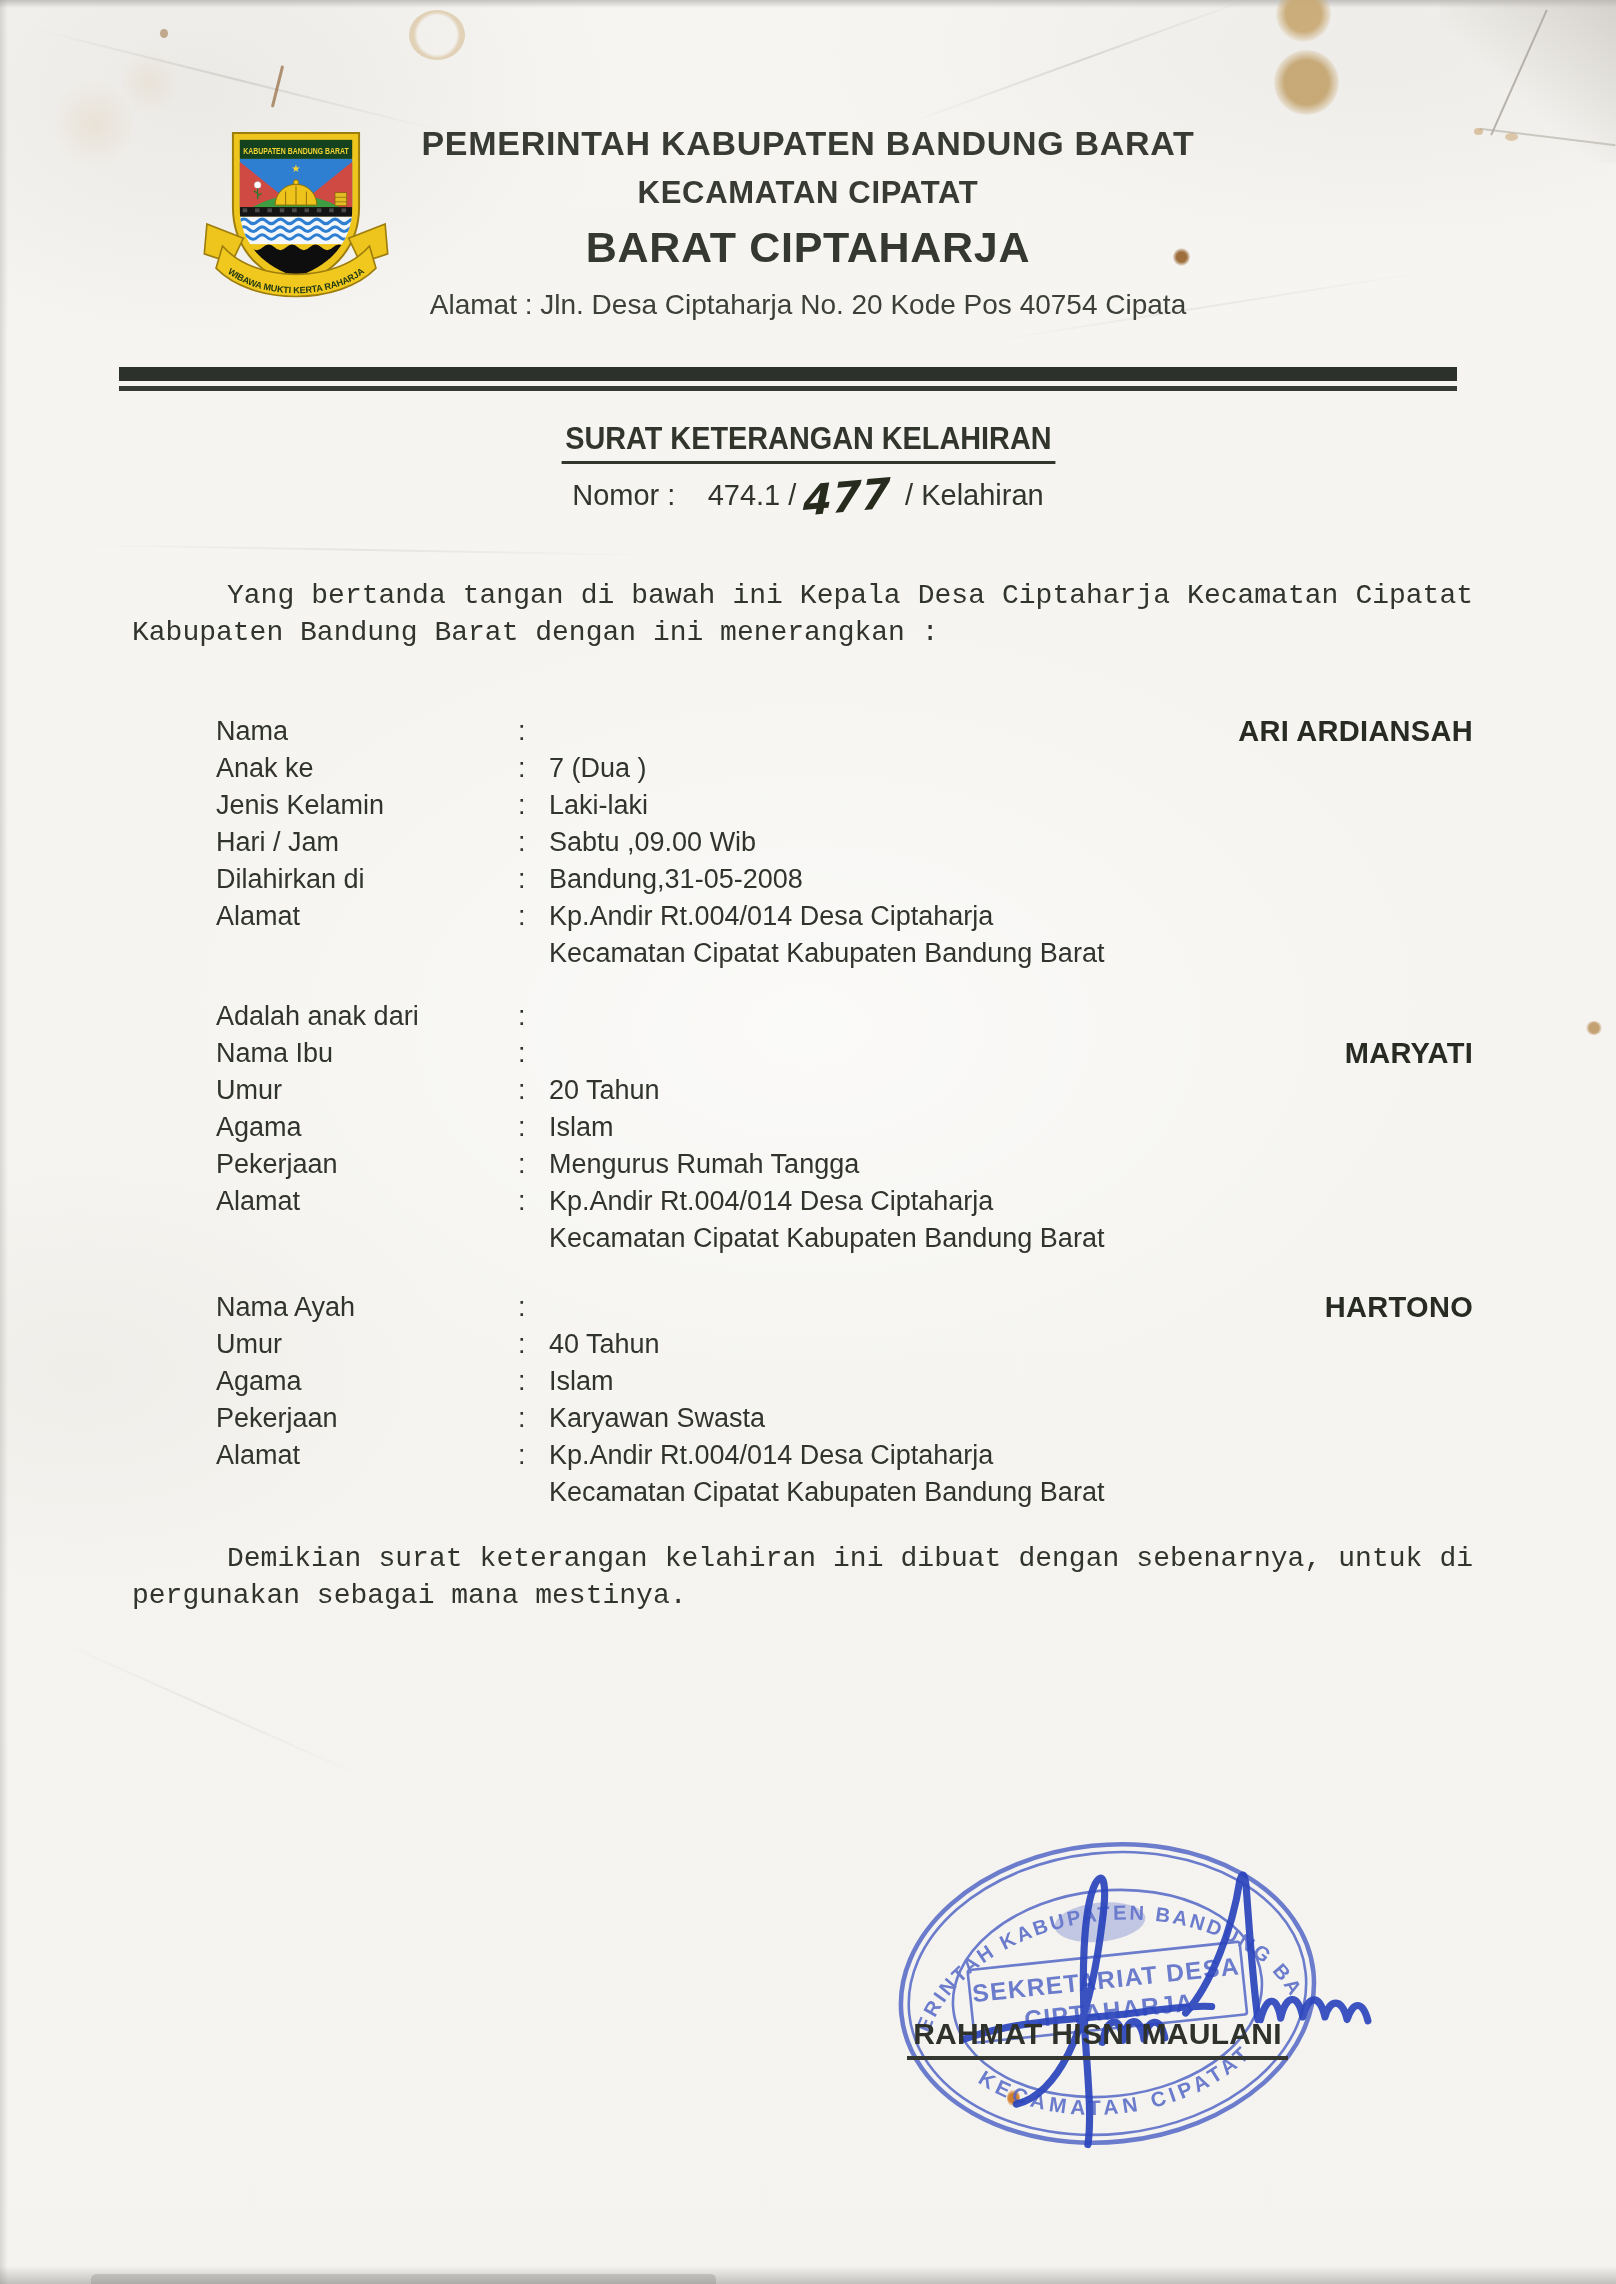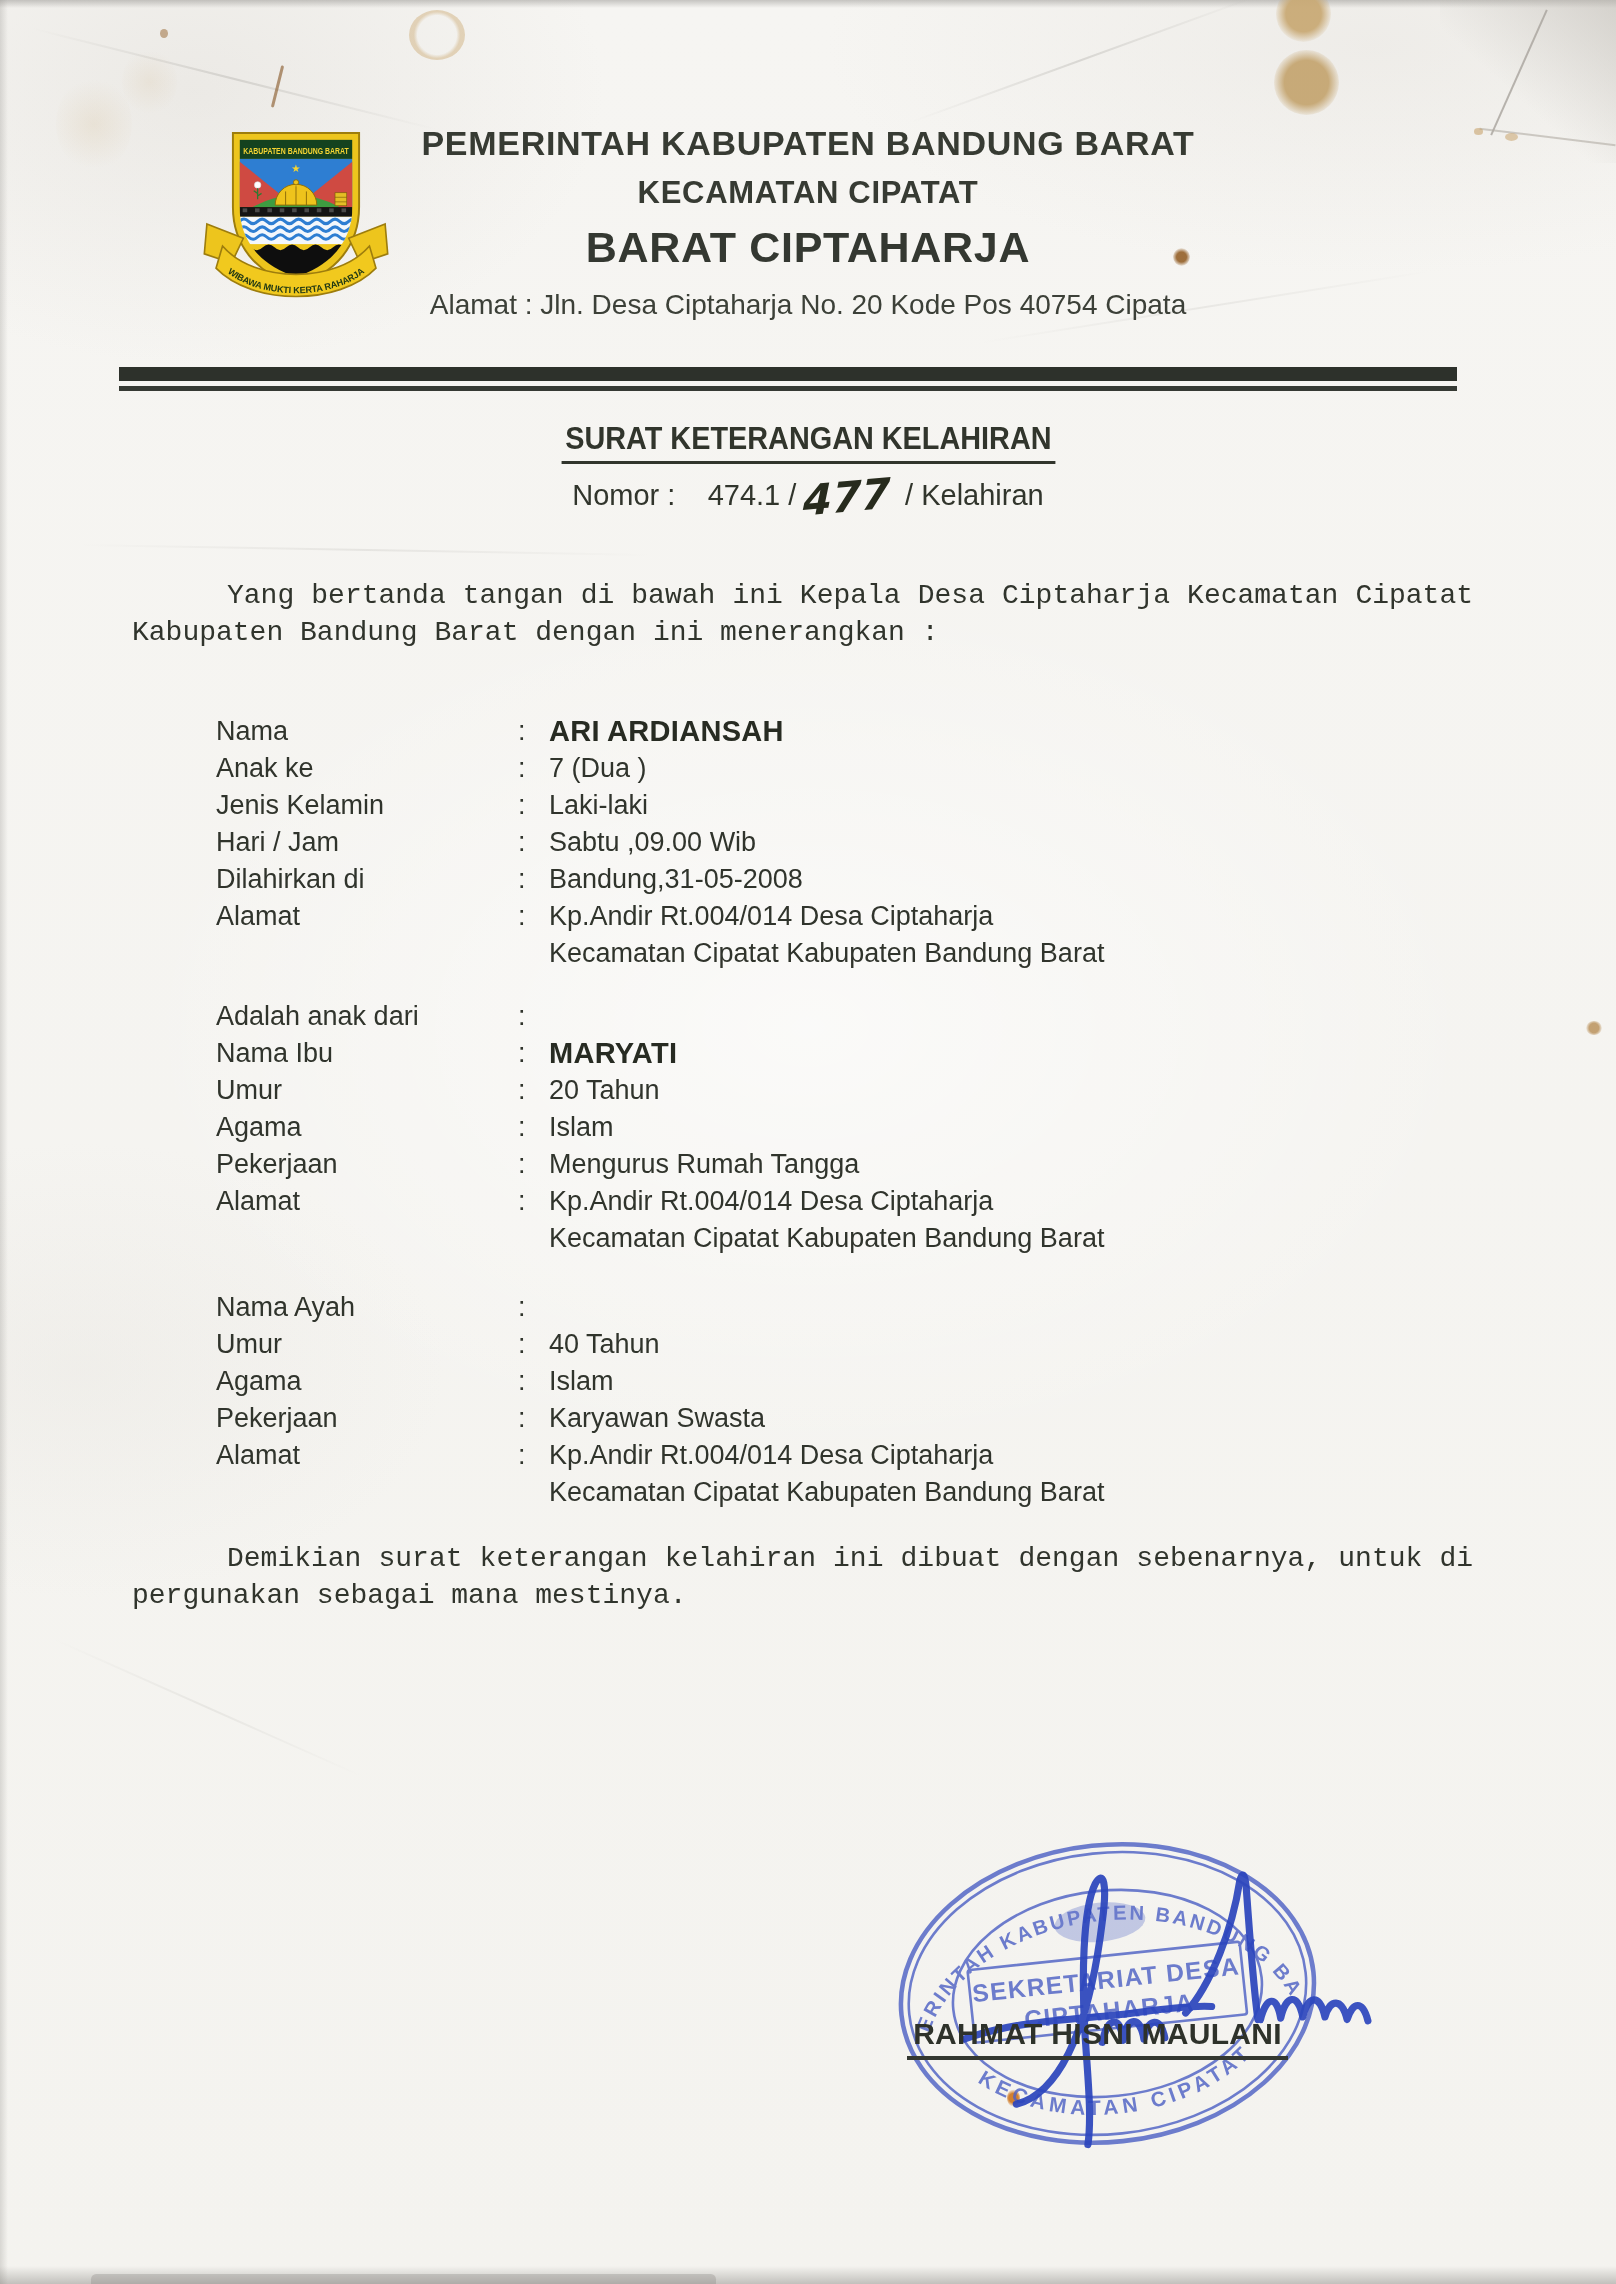--- a/index.html
+++ b/index.html
@@ -32,21 +32,21 @@
   .hw{display:inline-block;font-family:"DejaVu Sans",sans-serif;font-size:42px;font-weight:bold;
     font-style:italic;color:#272b1d;transform:rotate(-5deg) skewX(-6deg) translateY(6.5px);margin:0 6.5px;}
   
   .para{left:132px;width:1341px;font-size:28px;line-height:37px;text-align:justify;
     text-indent:95px;color:#30342c;font-family:Liberation Mono, monospace;}
   .block{left:216px;width:1257px;font-size:27px;line-height:37px;color:#30342c;}
   .row{display:grid;grid-template-columns:302px 31px auto;}
   .lbl{white-space:nowrap;}
   .colon{text-align:left;}
   .val{white-space:nowrap;}
-  .bold-name{font-weight:bold;font-size:29px;letter-spacing:0.3px;color:#272b22;}
+  .bold-name{font-weight:bold;font-size:29px;letter-spacing:0.3px;color:#272b22;text-align:right;}
   
   .dateblock{left:840px;top:1699px;width:469px;text-align:center;font-size:27px;
     line-height:35px;color:#30342c;}
   .signer{left:866px;top:2017px;width:463px;text-align:center;}
   .signer-inner{display:inline-block;font-size:30px;font-weight:bold;letter-spacing:0.3px;
     color:#2e322a;border-bottom:4.6px solid #343830;padding:0 6.5px 5.2px;}
   .stampsvg{left:860px;top:1824px;}
   
   .stain{border-radius:50%;}
   .blob1{left:1276px;top:-14.3px;width:55px;height:56px;background:radial-gradient(circle,rgba(201,170,118,.95) 0 45%,rgba(201,170,118,0) 74%);}
@@ -253,20 +253,21 @@
         <div>Kp.Andir Rt.004/014 Desa Ciptaharja</div>
         <div>Kecamatan Cipatat Kabupaten Bandung Barat</div>
       </div>
     </div>
   </div>
 
   <div class="abs block" style="top:1289px;">
     <div class="row">
       <div class="lbl">Nama Ayah</div>
       <div class="colon">:</div>
+      <div class="val bold-name">HARTONO</div>
     </div>
     <div class="row">
       <div class="lbl">Umur</div>
       <div class="colon">:</div>
       <div class="val">40 Tahun</div>
     </div>
     <div class="row">
       <div class="lbl">Agama</div>
       <div class="colon">:</div>
       <div class="val">Islam</div>

